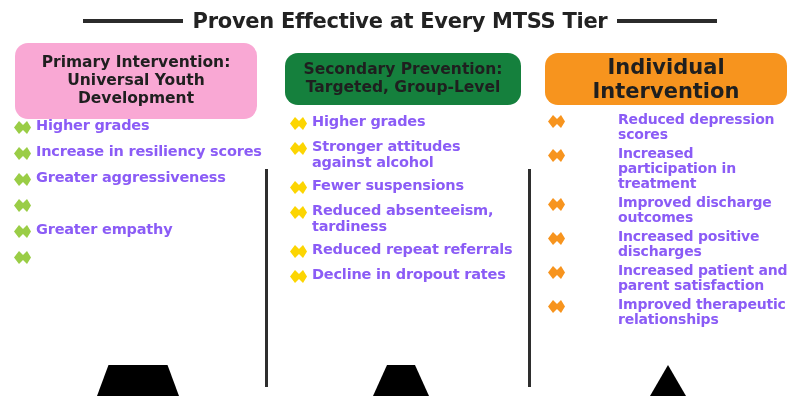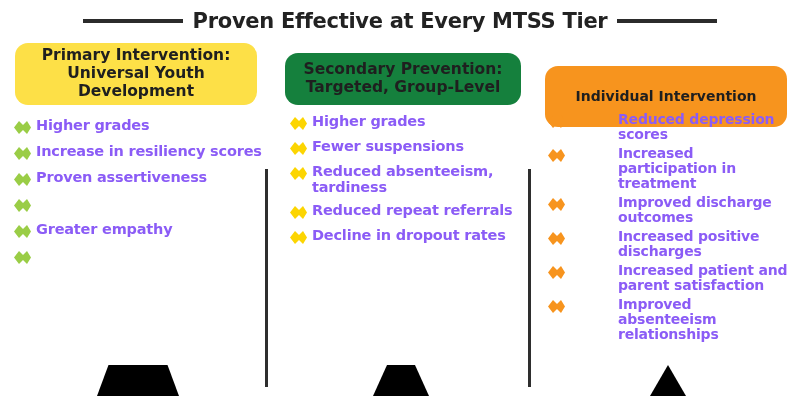--- a/index.html
+++ b/index.html
@@ -70,23 +70,23 @@
     color: #1f1f1f;
     font-weight: bold;
     font-size: 15.5px;
     line-height: 1.16;
     display: flex;
     align-items: center;
     justify-content: center;
     box-sizing: border-box;
     padding: 6px 8px;
   }
-  #column-0 .tier-header { top: 1px;  height: 62px; background: #fde047; }
+  #column-0 .tier-header { top: 1px;  height: 76px; background: #f9a8d4; }
   #column-1 .tier-header { top: 11px; height: 52px; background: #15803d; left: 9px; right: 5px; }
-  #column-2 .tier-header { top: 24px; height: 61px; background: #F7941E; font-size: 14px; }
+  #column-2 .tier-header { top: 11px; height: 52px; background: #F7941E; font-size: 21px; }
 
   
   .column-divider {
     position: absolute;
     width: 3px;
     background: #2e2e2e;
   }
   #divider-0 { left: 265px; top: 127px; height: 218px; }
   #divider-1 { left: 528px; top: 127px; height: 218px; }
 
@@ -192,21 +192,21 @@
             </svg>
         </span>
         <span class="bullet-text">Increase in resiliency scores</span>
       </div>
       <div class="bullet-item">
         <span class="bullet-marker">
           <svg viewBox="0 0 17 15">
               <path d="M0 7.5 L5 1 L9 5 L13 1 L17 7.5 L13 14 L9 10 L5 14 Z" fill="#9ACD46"></path>
             </svg>
         </span>
-        <span class="bullet-text">Proven assertiveness</span>
+        <span class="bullet-text">Greater aggressiveness</span>
       </div>
       <div class="bullet-item">
         <span class="bullet-marker">
           <svg viewBox="0 0 17 15">
               <path d="M0 7.5 L5 1 L9 5 L13 1 L17 7.5 L13 14 L9 10 L5 14 Z" fill="#9ACD46"></path>
             </svg>
         </span>
       </div>
       <div class="bullet-item">
         <span class="bullet-marker">
@@ -241,20 +241,28 @@
             </svg>
         </span>
         <span class="bullet-text">Higher grades</span>
       </div>
       <div class="bullet-item">
         <span class="bullet-marker">
           <svg viewBox="0 0 17 15">
               <path d="M0 7.5 L5 1 L9 5 L13 1 L17 7.5 L13 14 L9 10 L5 14 Z" fill="#FCD502"></path>
             </svg>
         </span>
+        <span class="bullet-text">Stronger attitudes against alcohol</span>
+      </div>
+      <div class="bullet-item">
+        <span class="bullet-marker">
+          <svg viewBox="0 0 17 15">
+              <path d="M0 7.5 L5 1 L9 5 L13 1 L17 7.5 L13 14 L9 10 L5 14 Z" fill="#FCD502"></path>
+            </svg>
+        </span>
         <span class="bullet-text">Fewer suspensions</span>
       </div>
       <div class="bullet-item">
         <span class="bullet-marker">
           <svg viewBox="0 0 17 15">
               <path d="M0 7.5 L5 1 L9 5 L13 1 L17 7.5 L13 14 L9 10 L5 14 Z" fill="#FCD502"></path>
             </svg>
         </span>
         <span class="bullet-text">Reduced absenteeism, tardiness</span>
       </div>
@@ -321,21 +329,21 @@
             </svg>
         </span>
         <span class="bullet-text">Increased patient and parent satisfaction</span>
       </div>
       <div class="bullet-item">
         <span class="bullet-marker">
           <svg viewBox="0 0 17 15">
               <path d="M0 7.5 L5 1 L9 5 L13 1 L17 7.5 L13 14 L9 10 L5 14 Z" fill="#F7941E"></path>
             </svg>
         </span>
-        <span class="bullet-text">Improved absenteeism relationships</span>
+        <span class="bullet-text">Improved therapeutic relationships</span>
       </div>
     </div>
   </div>
 
 </div>
 
 <div id="pyramid-row">
   <div class="pyramid-piece" id="pyramid-piece-0"></div>
   <div class="pyramid-piece" id="pyramid-piece-1"></div>
   <div class="pyramid-piece" id="pyramid-piece-2"></div>

